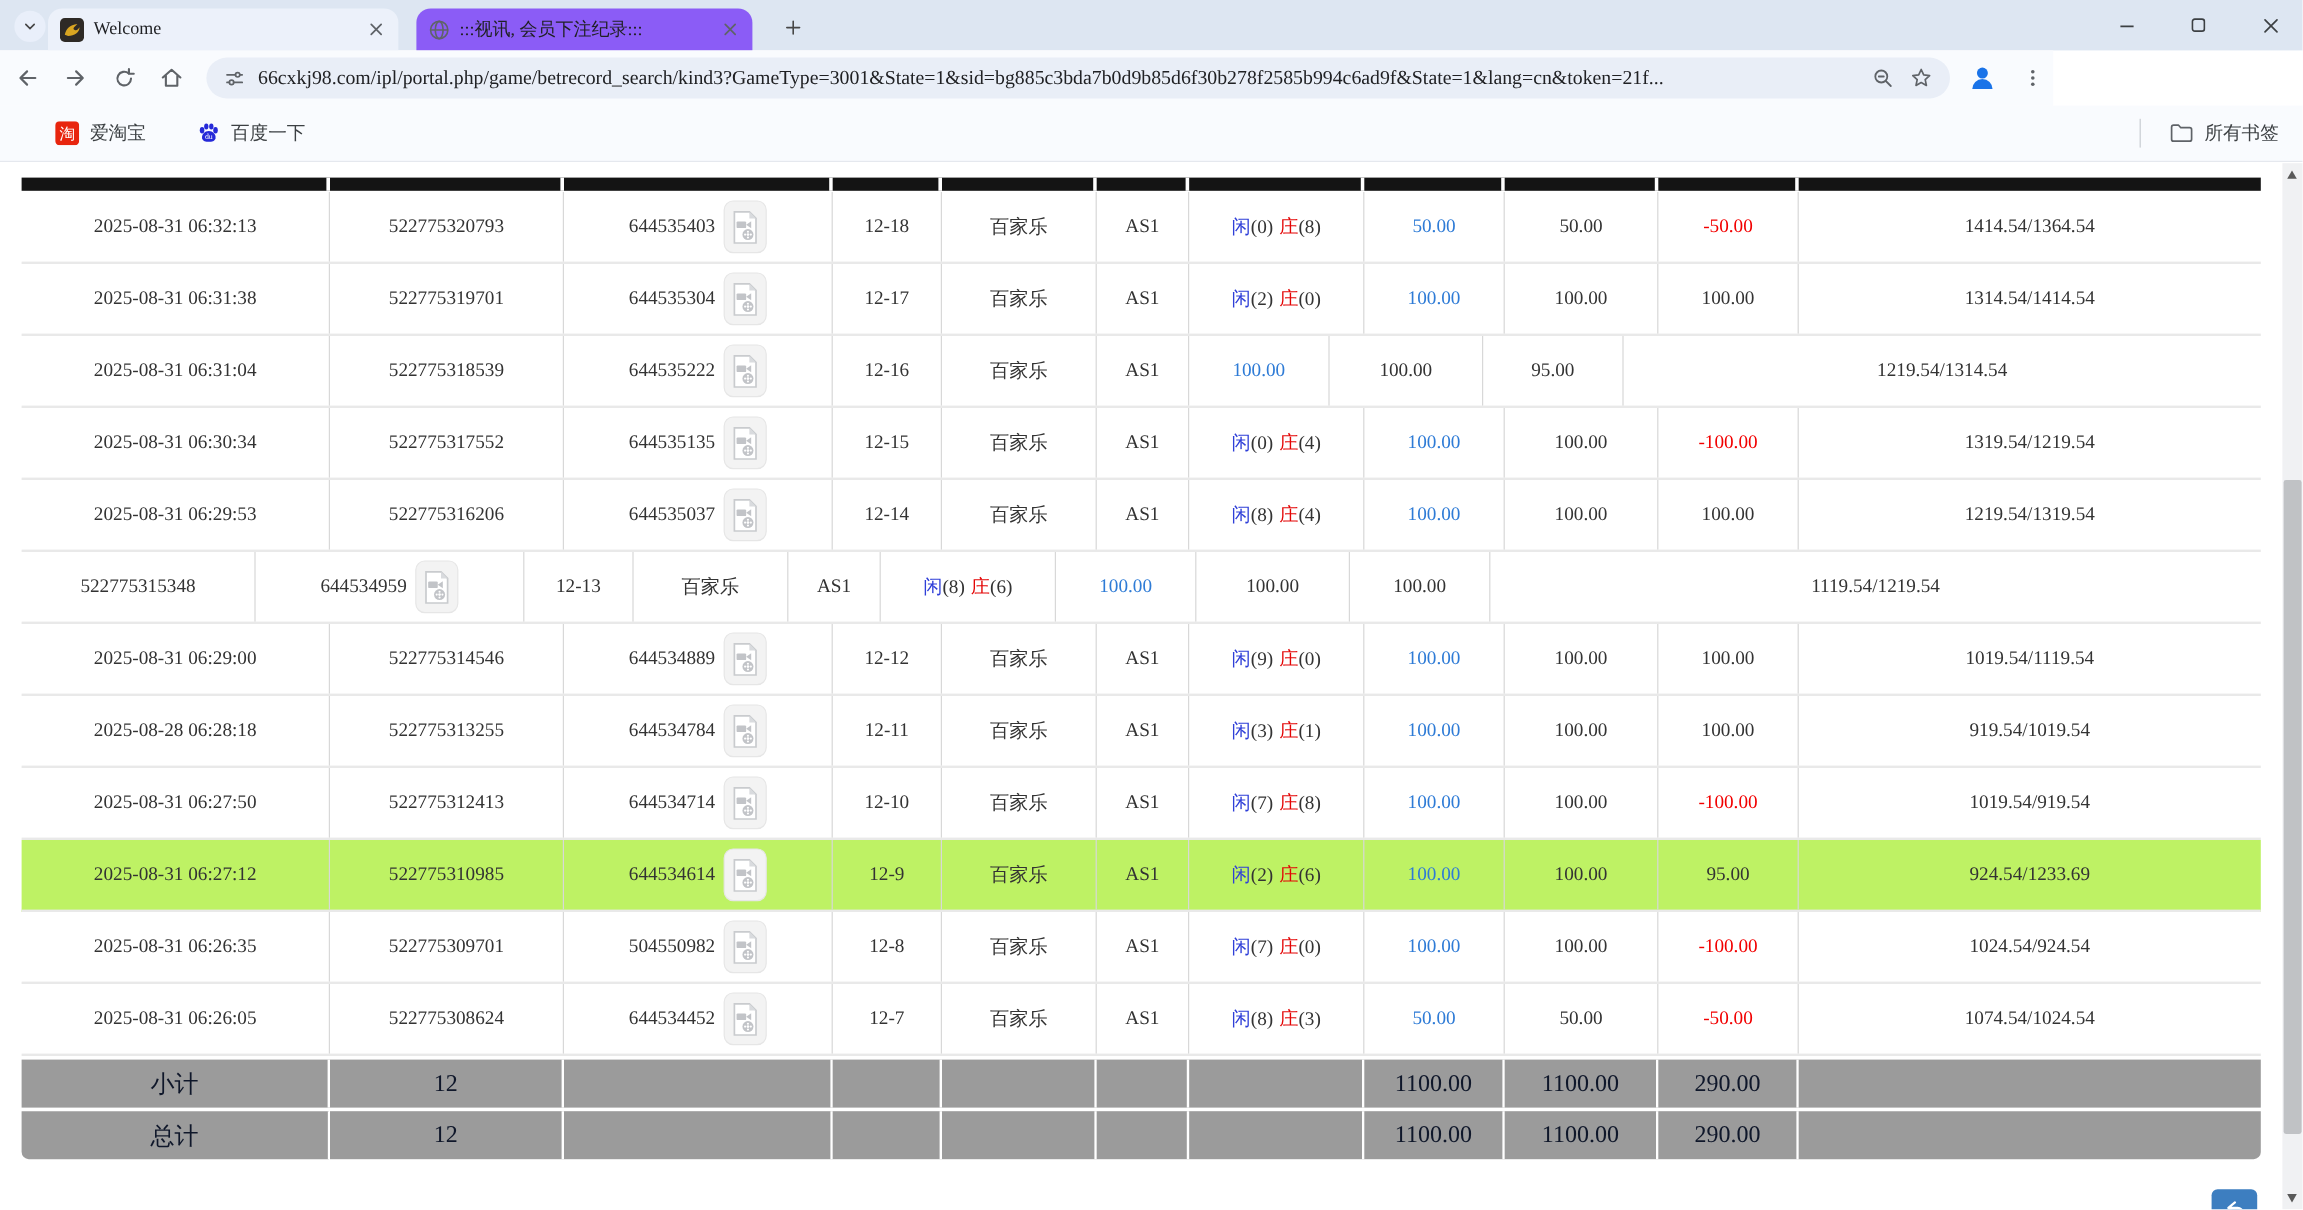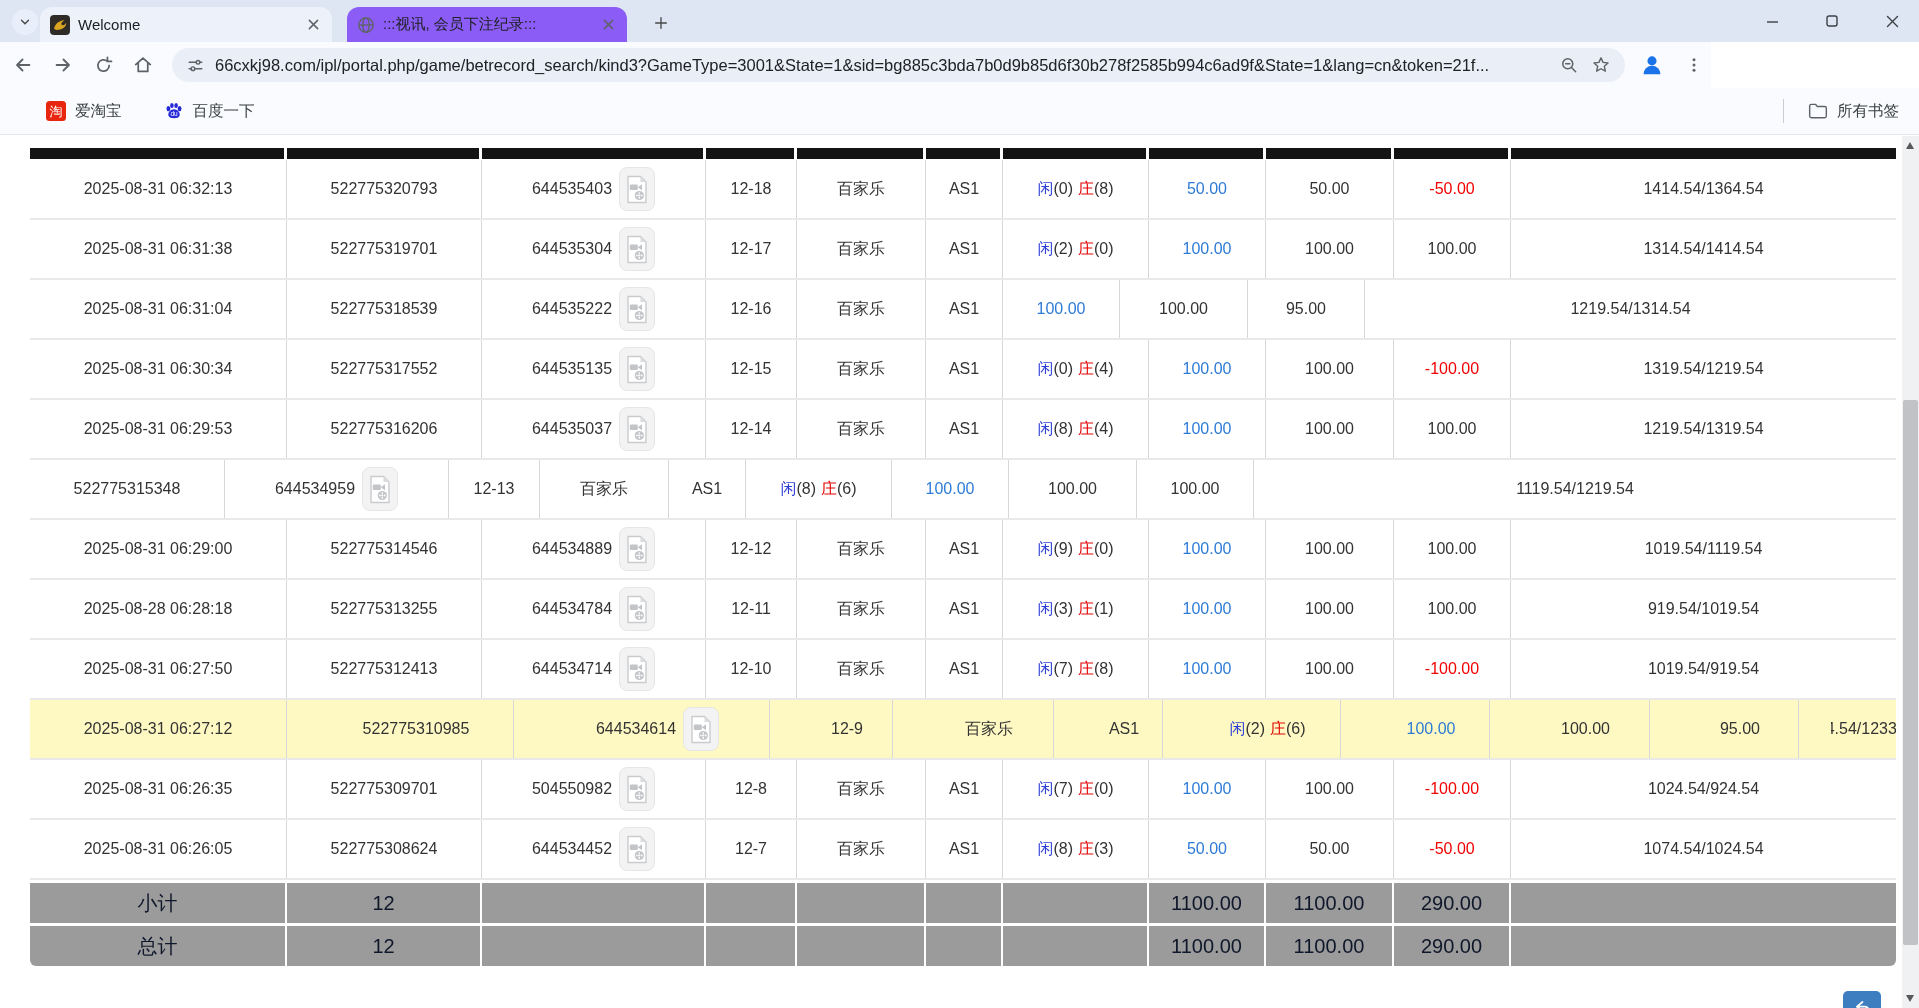--- a/index.html
+++ b/index.html
@@ -1,19 +1,19 @@
 <!DOCTYPE html>
 <html><head>
 <meta charset="utf-8">
 <style>
   * { margin:0; padding:0; box-sizing:border-box; }
   html,body { width:1919px; height:1008px; }
   #viewport {
     position:relative; width:1919px; height:1008px; overflow:hidden;
-    background:#ffffff; font-family:Liberation Sans, sans-serif;
+    background:#ffffff; font-family:Liberation Serif, serif;
   }
   
   .tabstrip { position:absolute; left:0; top:0; width:1919px; height:42px; background:#dde6f2; }
   .tab-search { position:absolute; left:12px; top:9px; width:26px; height:26px; border-radius:50%;
     display:flex; align-items:center; justify-content:center; background:#e9effa; }
   .tab { position:absolute; top:7px; height:35px; border-radius:12px 12px 0 0;
     display:flex; align-items:center; padding:0 10px; gap:8px; }
   .tab .title { flex:1; font-size:15px; color:#202124; white-space:nowrap; overflow:hidden; text-overflow:ellipsis; }
   .tab-1 { left:40px; width:292px; background:#ecf1fa; }
   .tab-2 { left:347px; width:280px; background:#8b5cf6; }
@@ -36,27 +36,27 @@
   .menu-btn  { margin-left:8px;  width:34px; height:34px; display:flex; align-items:center; justify-content:center; flex:0 0 auto; }
   
   .bookmarks { position:absolute; left:0; top:88px; width:1919px; height:47px; background:#f9fbfe;
     border-bottom:1px solid #e5e8ee; display:flex; align-items:center; }
   .bm-item { display:flex; align-items:center; gap:9px; margin-left:30px; height:30px; padding:0 6px; border-radius:6px; }
   .bm-item:first-child { margin-left:40px; }
   .bm-label { font-size:15.5px; color:#3c4043; white-space:nowrap; }
   .bm-right { position:absolute; right:14px; top:8px; height:30px; display:flex; align-items:center; gap:10px; }
   .bm-divider { width:1px; height:24px; background:#c9cdd3; margin-right:8px; }
   
-  .page { position:absolute; left:0; top:136px; width:1628px; height:872px; background:#fff;margin-left:12px; }
+  .page { position:absolute; left:0; top:136px; width:1628px; height:872px; background:#fff; }
   .table-wrap { position:absolute; left:18px; top:12px; width:1866px; }
   .thead-remnant { display:flex; height:11px; margin-bottom:1px; }
   .th { background:#141414; border-right:3px solid #fff; }
   .th:last-child { border-right:none; }
   .tr { display:flex; height:60px; background:#fff; border-bottom:2px solid #e9e9e9; }
-  .tr.highlight { background:#fef9c3;gap:32px; }
+  .tr.highlight { background:#bef264; }
   .td { display:flex; align-items:center; justify-content:center; font-size:16px; color:#333;
     border-right:1px solid #d8d8d8; overflow:hidden; white-space:nowrap; }
   .td:last-child { border-right:none; }
   .c1{width:257px}.c2{width:195px}.c3{width:224px}.c4{width:91px}.c5{width:129px}
   .c6{width:77px}.c7{width:146px}.c8{width:117px}.c9{width:128px}.c10{width:117px}.c11{flex:1}
   .game-cell span.num { margin-right:7px; }
   .video-btn { width:36px; height:44px; display:flex; align-items:center; justify-content:center;
     background:#f3f3f3; border:1px solid #e6e6e6; border-radius:8px; }
   .blue { color:#2f3fd8; } .red { color:#e30505; } .amt { color:#2e7bd6; }
   .neg { color:#f20000; }

